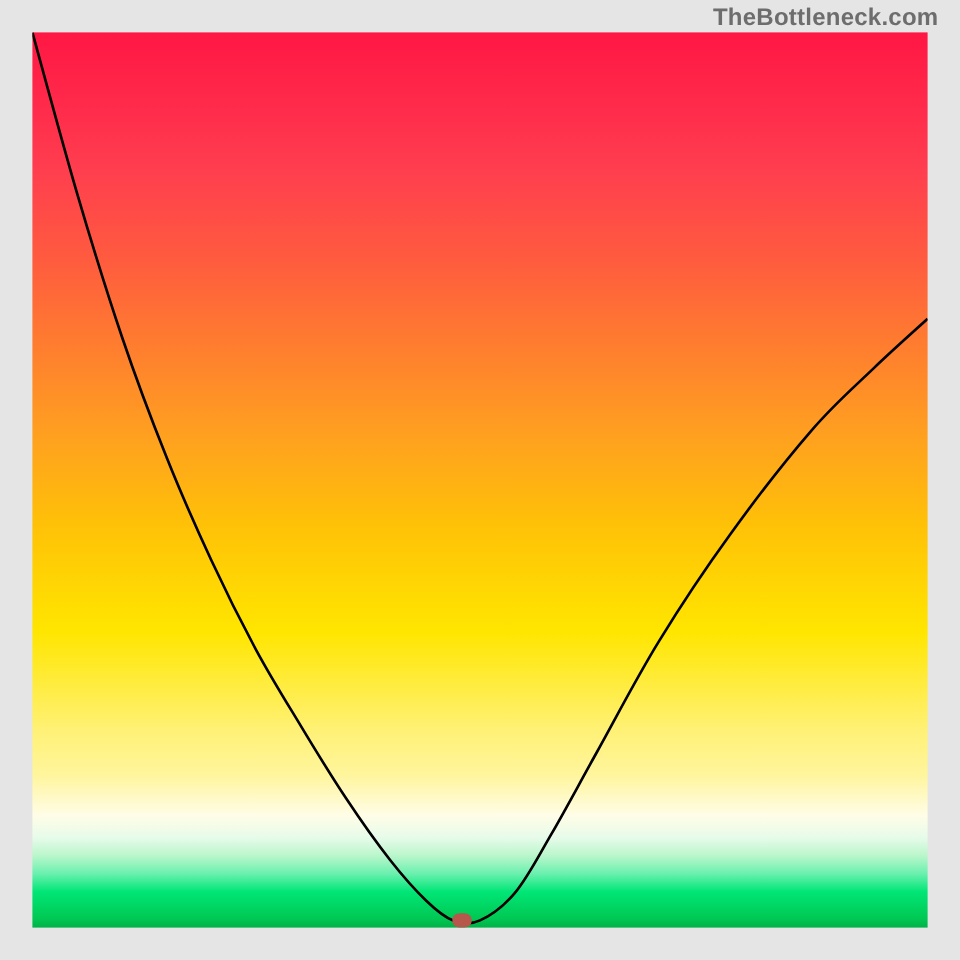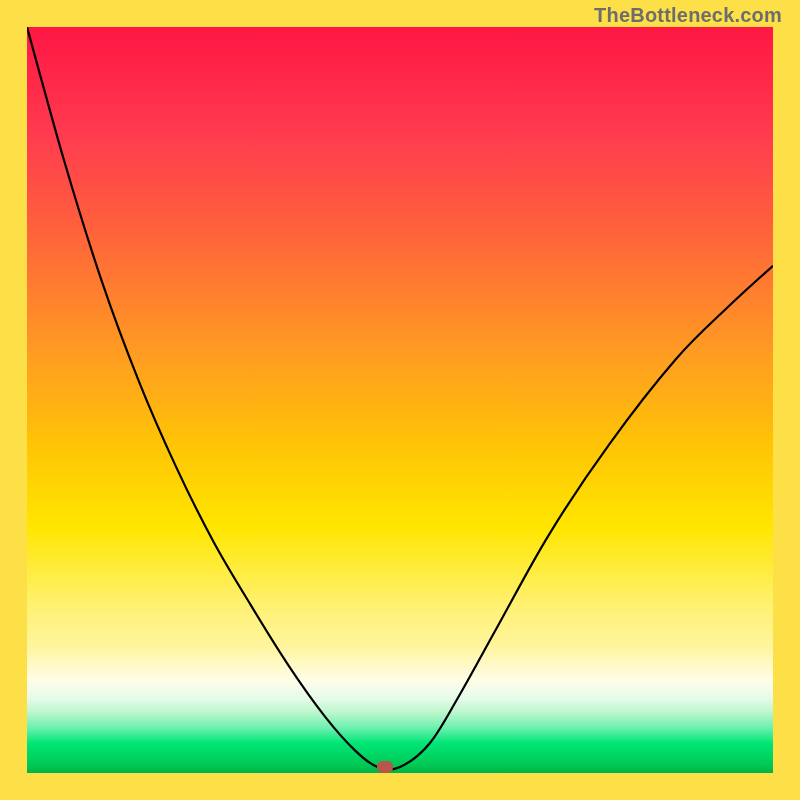--- a/index.html
+++ b/index.html
@@ -9,21 +9,21 @@
     height: 800px;
     background: #000;
     overflow: hidden;
   }
   .frame {
     position: absolute;
     left: 0;
     top: 0;
     width: 800px;
     height: 800px;
-    background: #fde047;
+    background: #e5e5e5;
   }
   .plot-bg {
     position: absolute;
     background: linear-gradient(to bottom,
       #ff1744 0%,
       #ff2a4a 8%,
       #ff3d4f 15%,
       #ff5a3f 25%,
       #ff7d2f 35%,
       #ffa020 45%,

